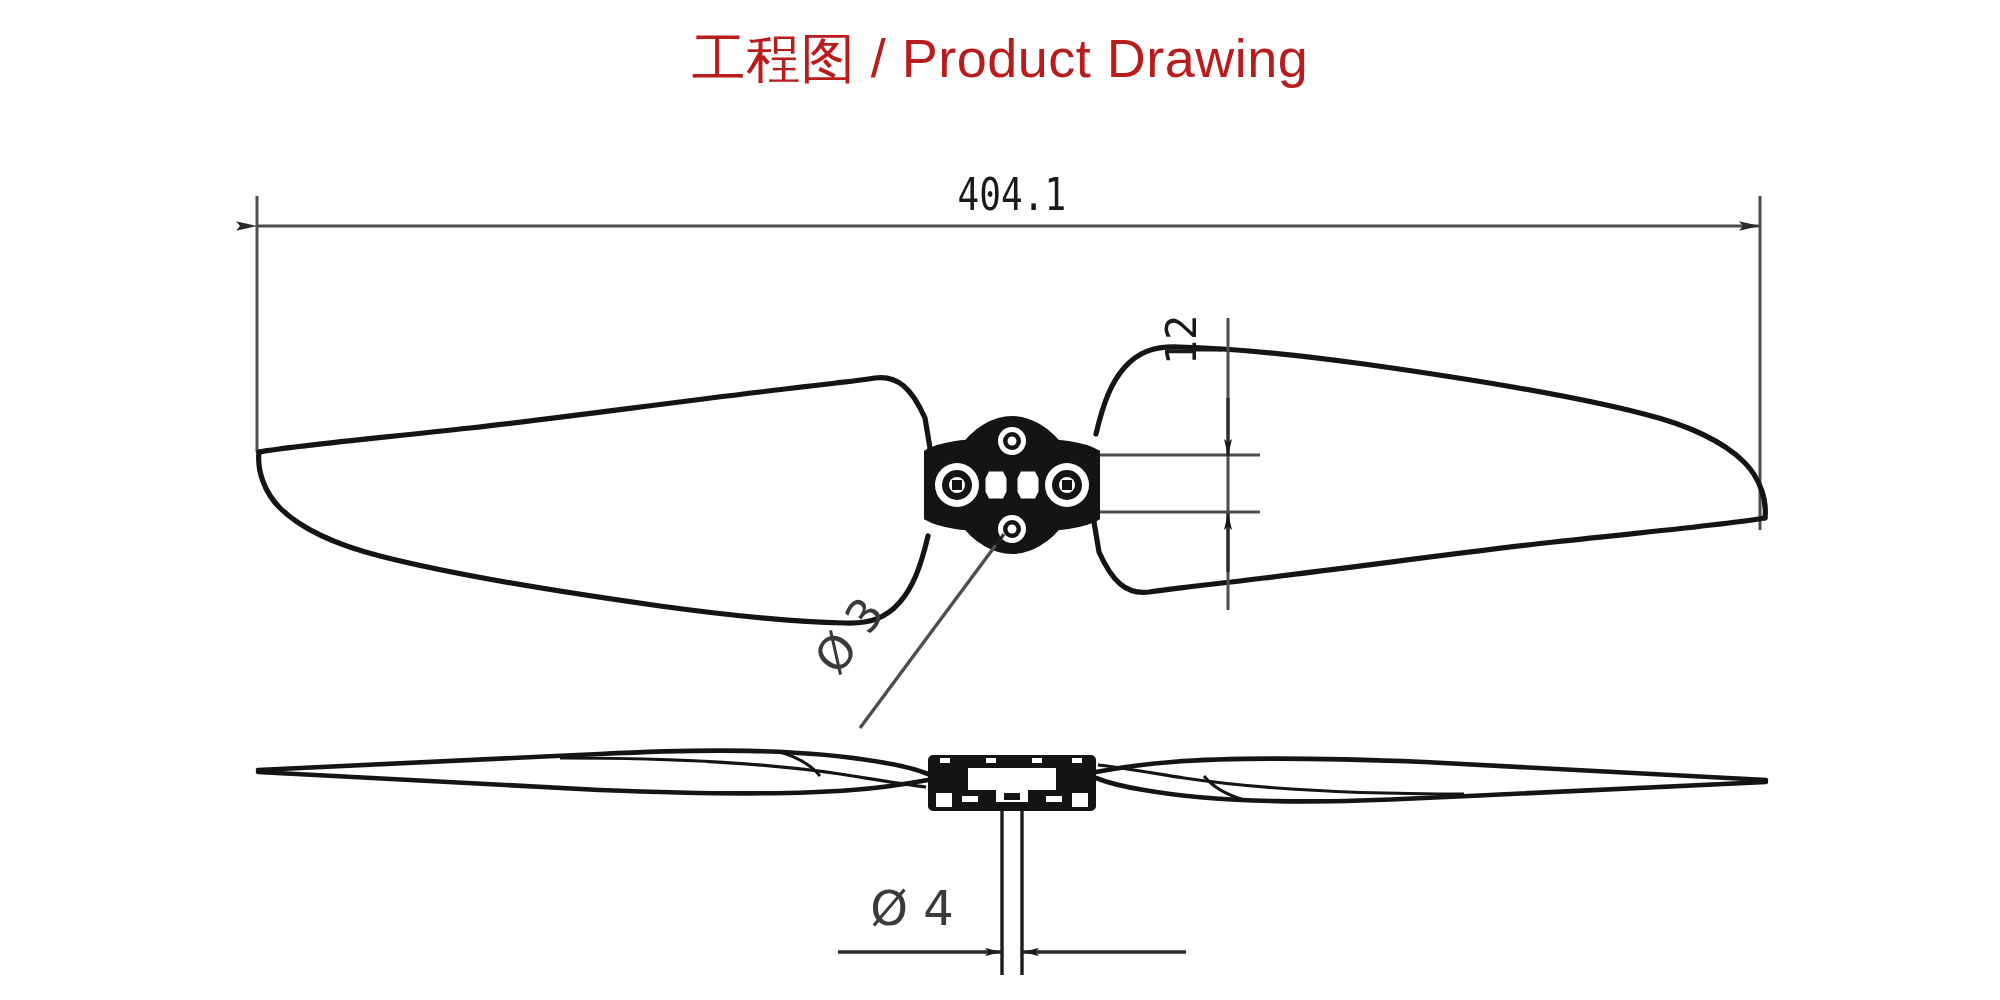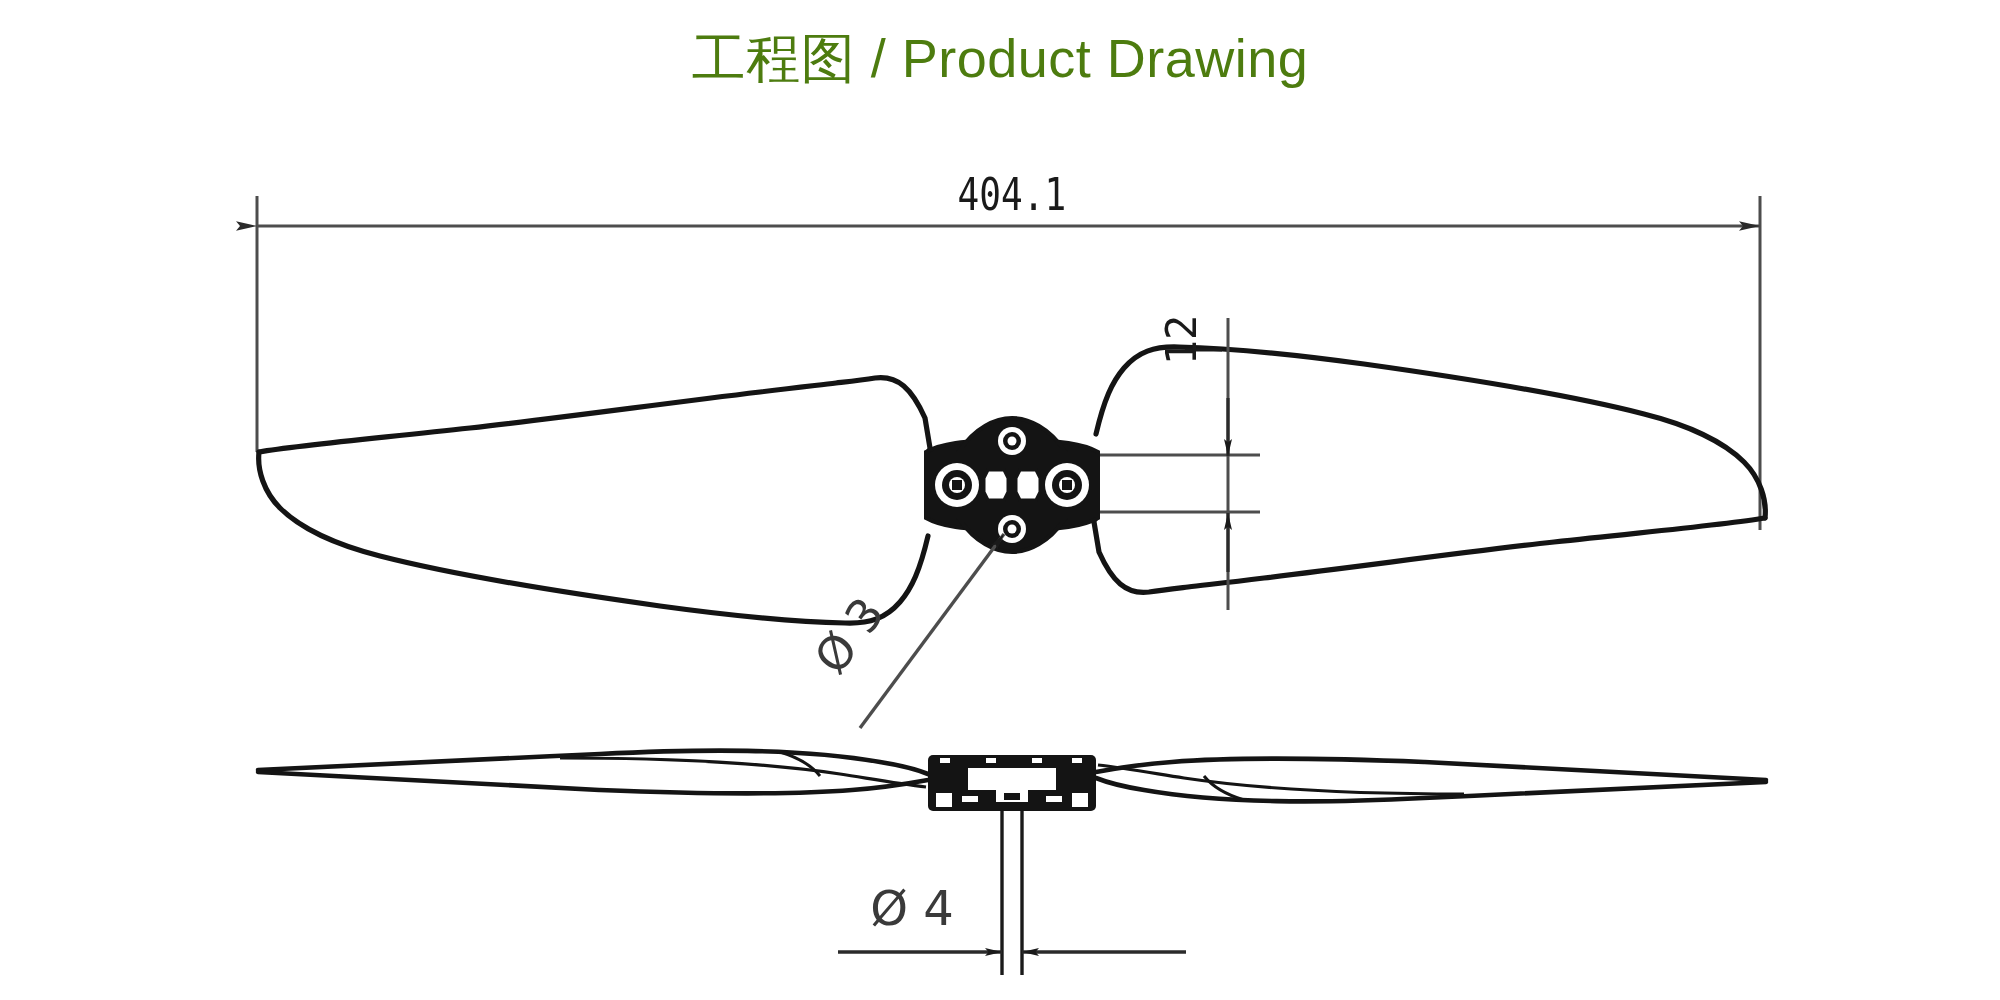--- a/index.html
+++ b/index.html
@@ -23,21 +23,21 @@
   #title {
     position: absolute;
     top: 26px;
     left: 0;
     width: 2000px;
     text-align: center;
     font-family: "Liberation Sans", sans-serif;
     font-size: 54px;
     font-weight: 400;
     letter-spacing: 0.5px;
-    color: #4d7c0f;
+    color: #b91c1c;
     white-space: nowrap;
     line-height: 1.2;
   }
   #drawing {
     position: absolute;
     top: 0;
     left: 0;
     width: 2000px;
     height: 1000px;
   }

